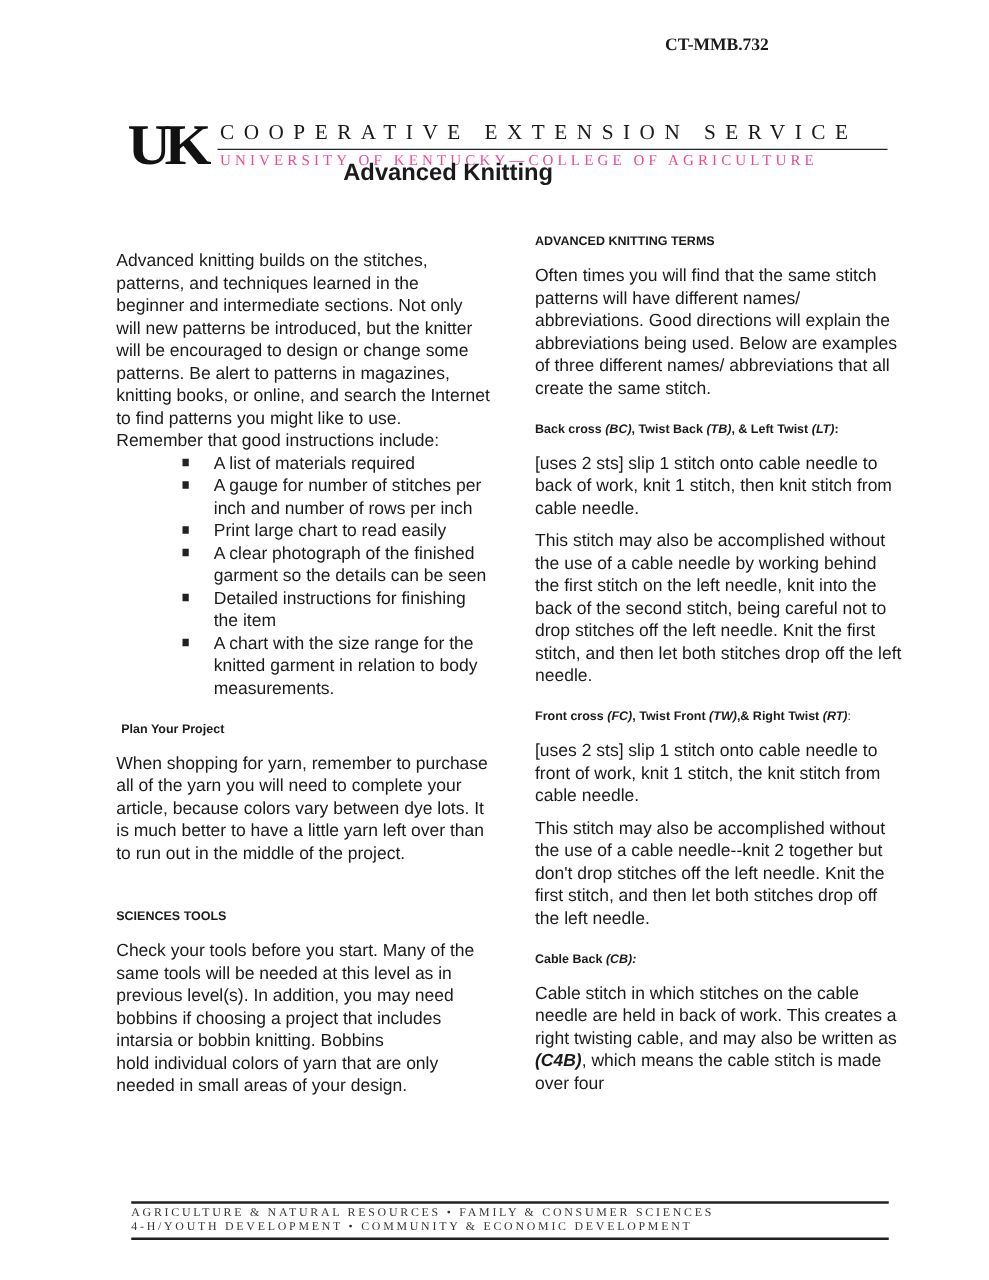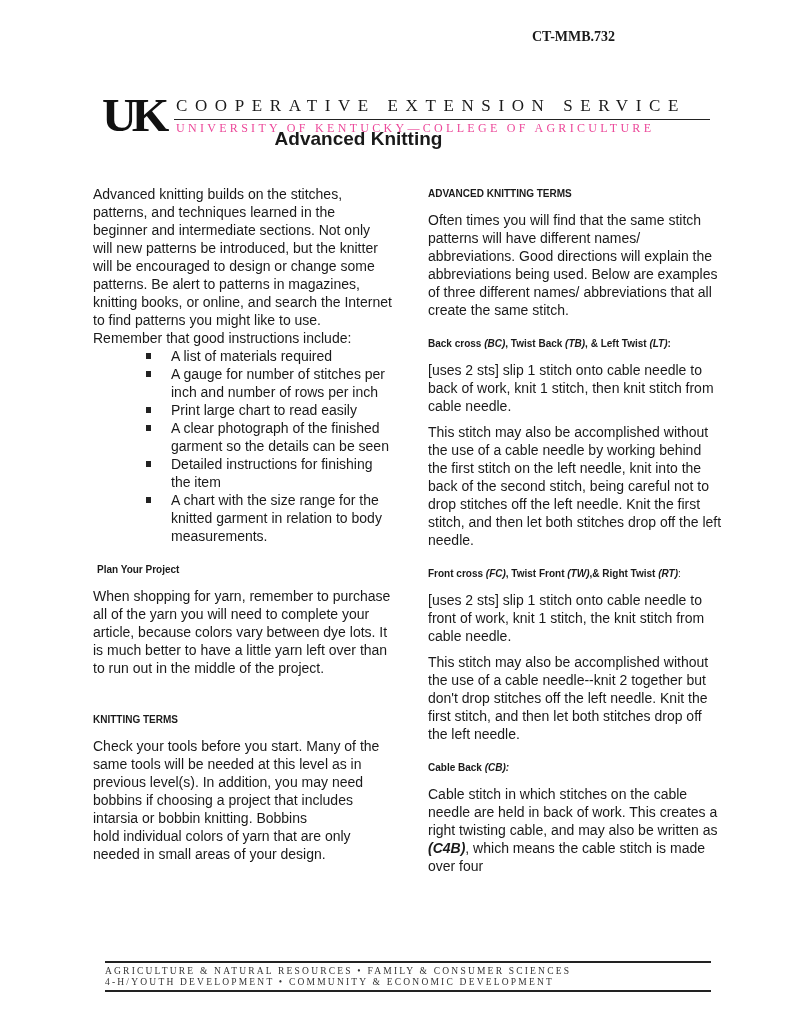--- a/index.html
+++ b/index.html
@@ -10,21 +10,21 @@
   .uk-logo { position: absolute; left: 0; top: 0; font-family: "Liberation Serif", serif;
     font-weight: bold; font-size: 46px; letter-spacing: -5px; line-height: 44px; color: #111; transform: scaleX(1.05); transform-origin: left; }
   .ces { position: absolute; left: 74px; top: 2px; font-family: "Liberation Serif", serif;
     font-size: 17px; letter-spacing: 7.6px; line-height: 20px; white-space: nowrap; }
   .rule1 { position: absolute; left: 72px; top: 25px; width: 536px; height: 1px; background: #222; }
   .uky { position: absolute; left: 74px; top: 27px; font-family: "Liberation Serif", serif;
     font-size: 12px; letter-spacing: 3.3px; line-height: 14px; white-space: nowrap; color: #ec4899; }
   .title { position: absolute; top: 128px; left: 0; width: 717px; text-align: center;
     font-family: "Liberation Sans", sans-serif; font-weight: bold; font-size: 19px; }
   .col { position: absolute; font-family: "Liberation Sans", sans-serif; font-size: 14px; line-height: 18px; }
-  .col-left { left: 93px; top: 185px; width: 300px; }
+  .col-left { left: 93px; top: 199px; width: 300px; }
   .col-right { left: 428px; top: 185px; width: 295px; }
   .col p { margin: 0; }
   .col h3 { margin: 0; font-size: 10px; font-weight: bold; line-height: 18px; }
   .bullets { list-style: none; margin: 0; padding: 0 0 0 46px; }
   .bullets li { position: relative; margin-left: 32px; }
   .bullets li::before { content: ""; position: absolute; left: -25px; top: 6px; width: 5px; height: 6px; background: #222; }
   .gap-s { height: 8px; }
   .gap-m { height: 16px; }
   .gap-l { height: 34px; }
   em.abbr { font-style: italic; }
@@ -55,21 +55,21 @@
     <li>Print large chart to read easily</li>
     <li>A clear photograph of the finished garment so the details can be seen</li>
     <li>Detailed instructions for finishing the item</li>
     <li>A chart with the size range for the knitted garment in relation to body measurements.</li>
   </ul>
   <div class="gap-m"></div>
   <h3 style="padding-left:4px">Plan Your Project</h3>
   <div class="gap-s"></div>
   <p>When shopping for yarn, remember to purchase all of the yarn you will need to complete your article, because colors vary between dye lots. It is much better to have a little yarn left over than to run out in the middle of the project.</p>
   <div class="gap-l"></div>
-  <h3>KNITTING TERMS</h3>
+  <h3>SCIENCES TOOLS</h3>
   <div class="gap-s"></div>
   <p>Check your tools before you start.  Many of the same tools will be needed at this level as in previous level(s).  In addition, you may need bobbins if choosing a project that includes intarsia or bobbin knitting. Bobbins</p>
   <p>hold individual colors of yarn that are only needed in small areas of your design.</p>
 </div>
 
 <div class="col col-right">
   <h3>ADVANCED KNITTING TERMS</h3>
   <div class="gap-s"></div>
   <p>Often times you will find that the same stitch patterns will have different names/ abbreviations.  Good directions will explain the abbreviations being used. Below are examples of three different names/ abbreviations that all create the same stitch.</p>
   <div class="gap-m"></div>

